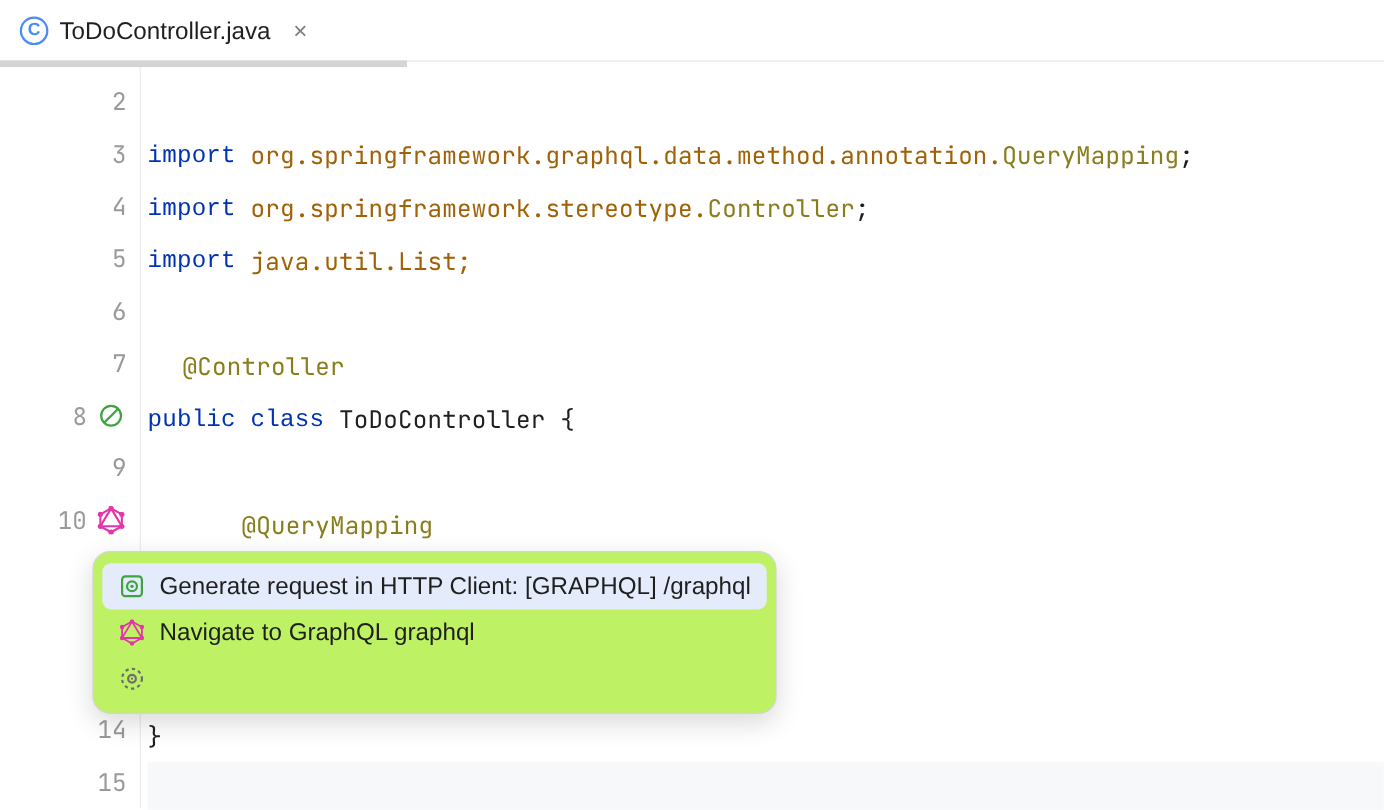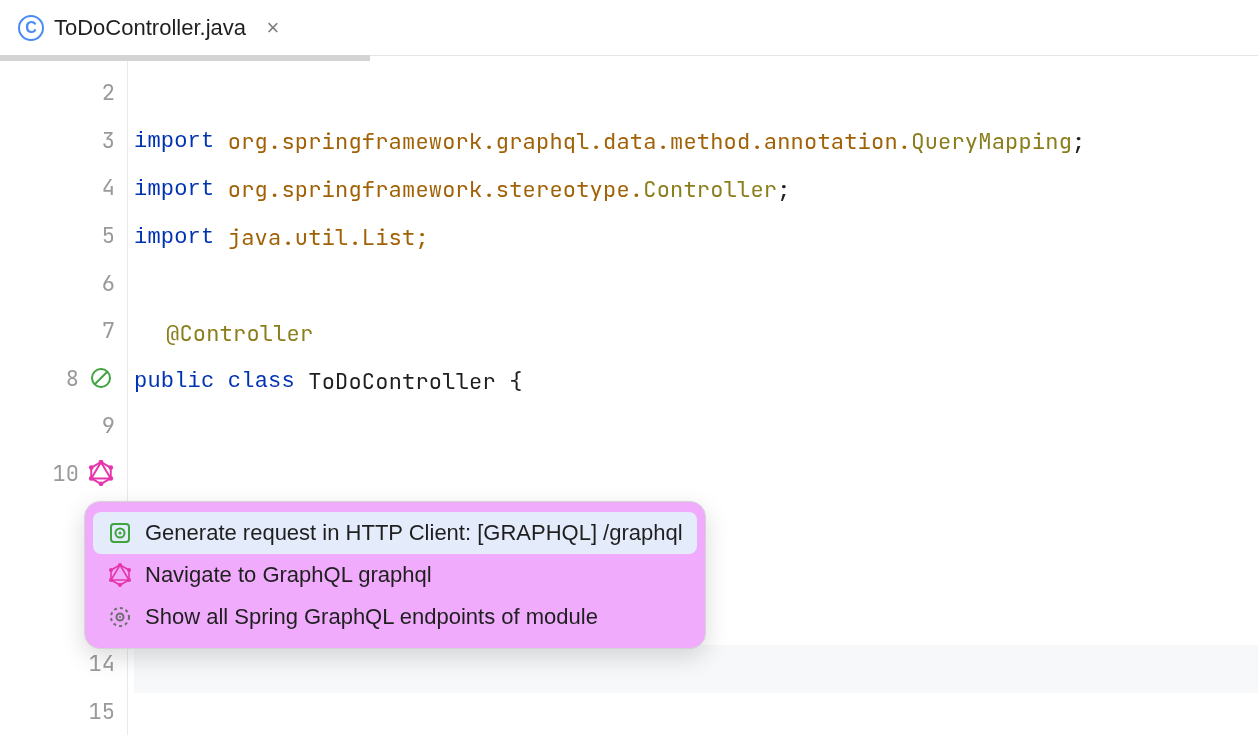--- a/index.html
+++ b/index.html
@@ -122,21 +122,21 @@
   .pkg { color: #a16207; }
   .cls { color: #8a7d1c; }
   .ann { color: #8a7d1c; margin-left: 32px; }
   .punct { color: #1f1f1f; }
   .name { color: #1f1f1f; }
   
   .popup {
     position: absolute;
     left: 84px;
     top: 440px;
-    background: #f0abfc;
+    background: #bef264;
     border: 1px solid #d4d4d4;
     border-radius: 16px;
     box-shadow: 0 8px 24px rgba(0,0,0,0.15);
     padding: 10px 8px;
     font-family: -apple-system, 'Segoe UI', sans-serif;
     z-index: 100;
   }
   .popup-item {
     display: flex;
     align-items: center;
@@ -242,20 +242,21 @@
 
   <div class="code-area">
     <div class="code-line"></div>
     <div class="code-line"><span class="kw">import</span><span class="pkg"> org.springframework.graphql.data.method.annotation.</span><span class="cls">QueryMapping</span><span class="punct">;</span></div>
     <div class="code-line"><span class="kw">import</span><span class="pkg"> org.springframework.stereotype.</span><span class="cls">Controller</span><span class="punct">;</span></div>
     <div class="code-line"><span class="kw">import</span><span class="pkg"> java.util.List;</span></div>
     <div class="code-line"></div>
     <div class="code-line"><span class="ann">@Controller</span></div>
     <div class="code-line"><span class="kw">public</span><span> </span><span class="kw">class</span><span> </span><span class="name">ToDoController</span><span> </span><span class="punct">{</span></div>
     <div class="code-line"></div>
+    <div class="code-line"><span class="sp">    </span><span class="ann">@QueryMapping</span></div>
     <div class="code-line"></div>
     <div class="code-line"></div>
     <div class="code-line"></div>
     <div class="code-line"><span class="punct">}</span></div>
     <div class="code-line highlight"></div>
   </div>
 
   <div class="popup">
     <div class="popup-item selected">
       <span class="popup-icon">
@@ -287,16 +288,15 @@
       <span>Navigate to GraphQL graphql</span>
     </div>
     <div class="popup-item">
       <span class="popup-icon">
         <svg width="24" height="24" viewBox="0 0 24 24">
             <circle cx="12" cy="12" r="9" fill="none" stroke="#6e6e6e" stroke-width="2" stroke-dasharray="3 3"></circle>
             <circle cx="12" cy="12" r="3.5" fill="none" stroke="#6e6e6e" stroke-width="2"></circle>
             <circle cx="12" cy="12" r="1" fill="#6e6e6e"></circle>
           </svg>
       </span>
-      <span>Show all Spring GraphQL endpoints of module</span>
     </div>
   </div>
 </div>
 
 </body></html>

